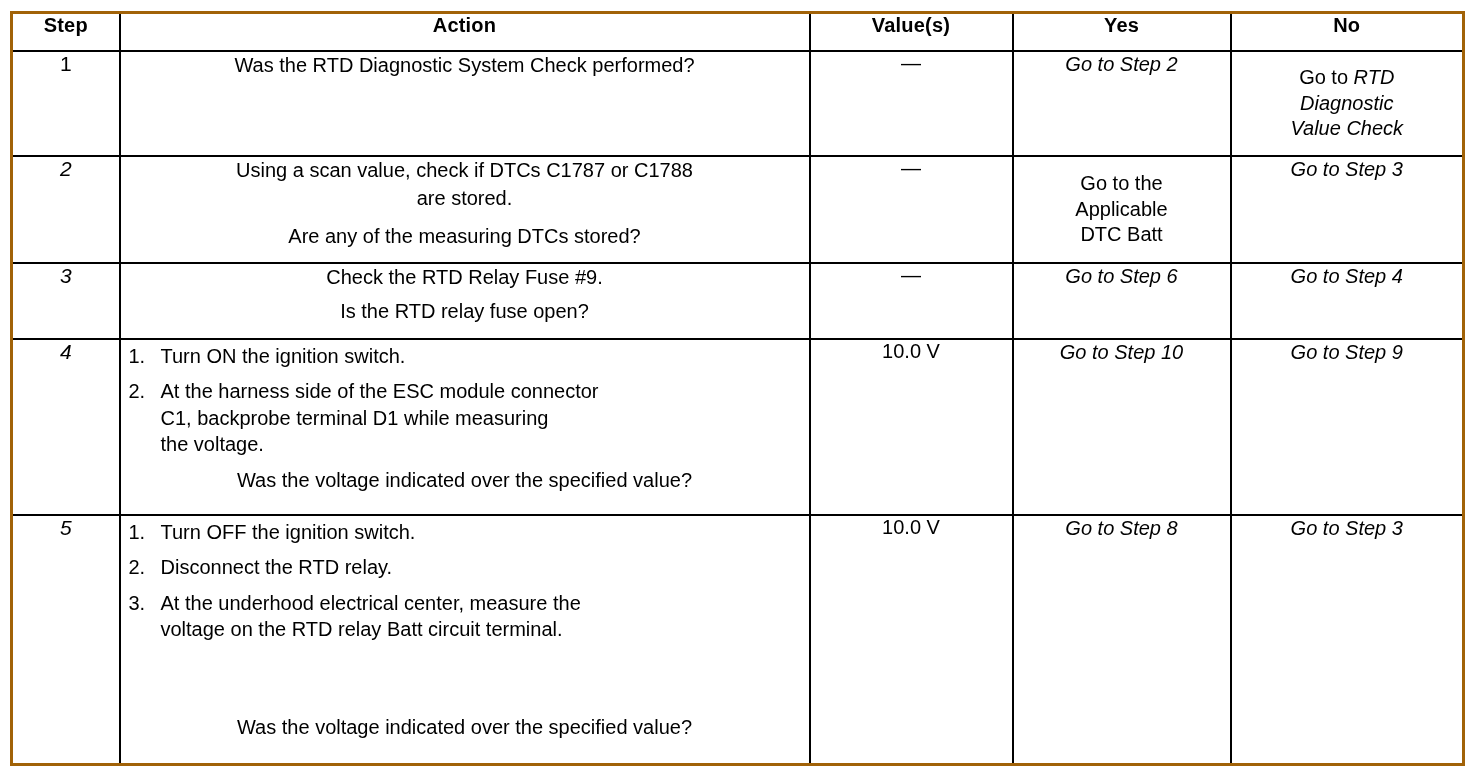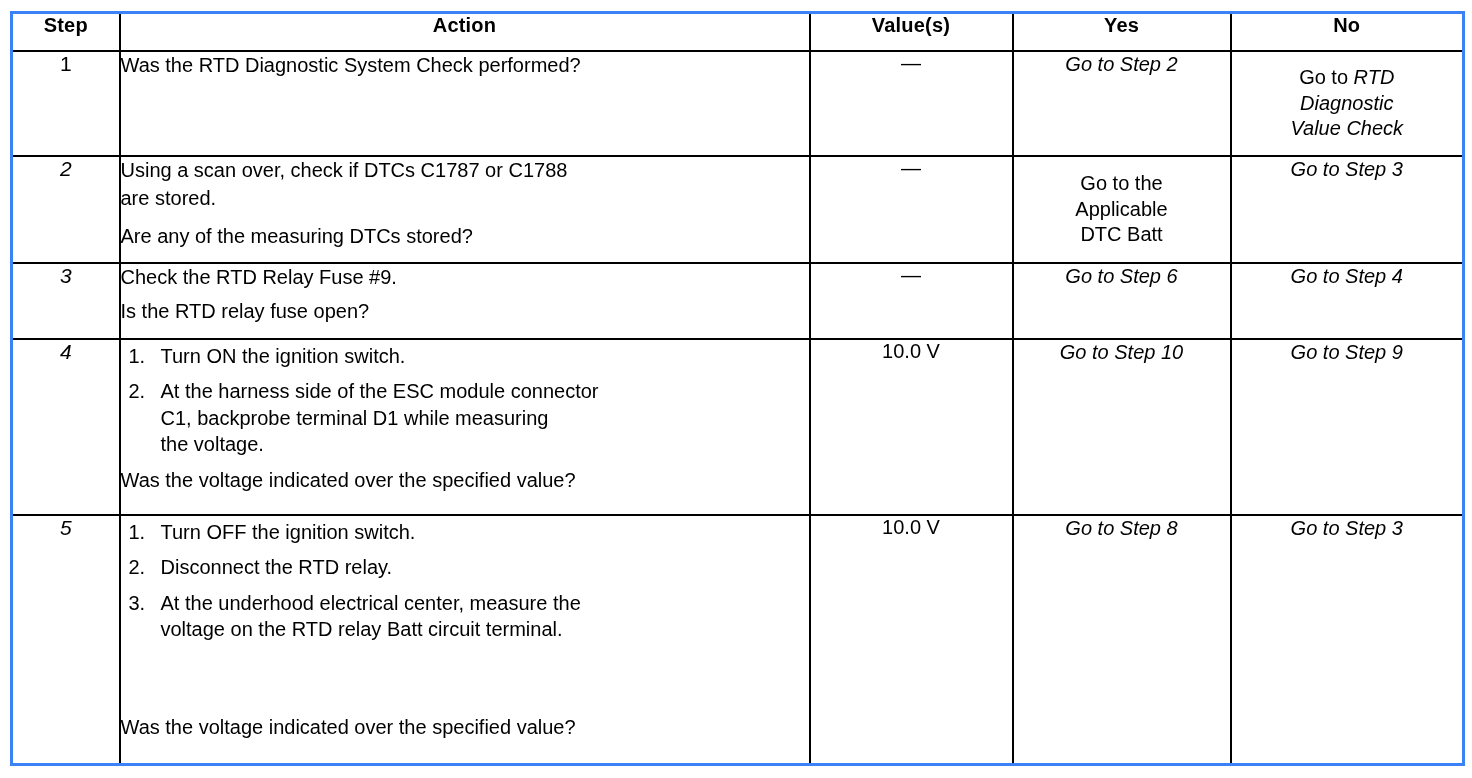--- a/index.html
+++ b/index.html
@@ -34,21 +34,21 @@
 
   table.diag td, table.diag th {
     border: 2px solid #000000;
     padding: 0;
     vertical-align: top;
     background: #ffffff;
   }
 
   
   table.diag {
-    border: 3px solid #3b82f6;
+    border: 3px solid #a16207;
   }
 
   
   col.c-step   { width: 108px; }
   col.c-action { width: 690px; }
   col.c-value  { width: 203px; }
   col.c-yes    { width: 218px; }
   col.c-no     { width: 233px; }
 
   
@@ -74,20 +74,21 @@
 
   
   td.action {
     padding: 8px 6px 6px 8px;
     font-size: 20px;
     line-height: 1.30;
   }
   .act-line {
     margin: 0 0 2px 0;
     white-space: pre-wrap;
+    text-align: center;
   }
   .act-gap { height: 10px; }
   ol.steps {
     margin: 3px 0 0 0;
     padding: 0;
     list-style: none;
   }
   ol.steps li {
     position: relative;
     padding-left: 40px;
@@ -169,21 +170,21 @@
         <td class="branch mid">
           <div><span class="up">Go to&nbsp;</span><span class="ital">RTD</span></div>
           <div class="ital">Diagnostic</div>
           <div class="ital">Value Check</div>
         </td>
       </tr>
 
       <tr style="height:107px">
         <td class="step">2</td>
         <td class="action">
-          <div class="act-line">Using a scan over, check if DTCs C1787 or C1788</div>
+          <div class="act-line">Using a scan value, check if DTCs C1787 or C1788</div>
           <div class="act-line">are stored.</div>
           <div class="act-gap"></div>
           <div class="act-line">Are any of the measuring DTCs stored?</div>
         </td>
         <td class="value">
           <span class="dash">—</span>
         </td>
         <td class="branch mid">
           <div class="up">Go to the</div>
           <div class="up">Applicable</div>

